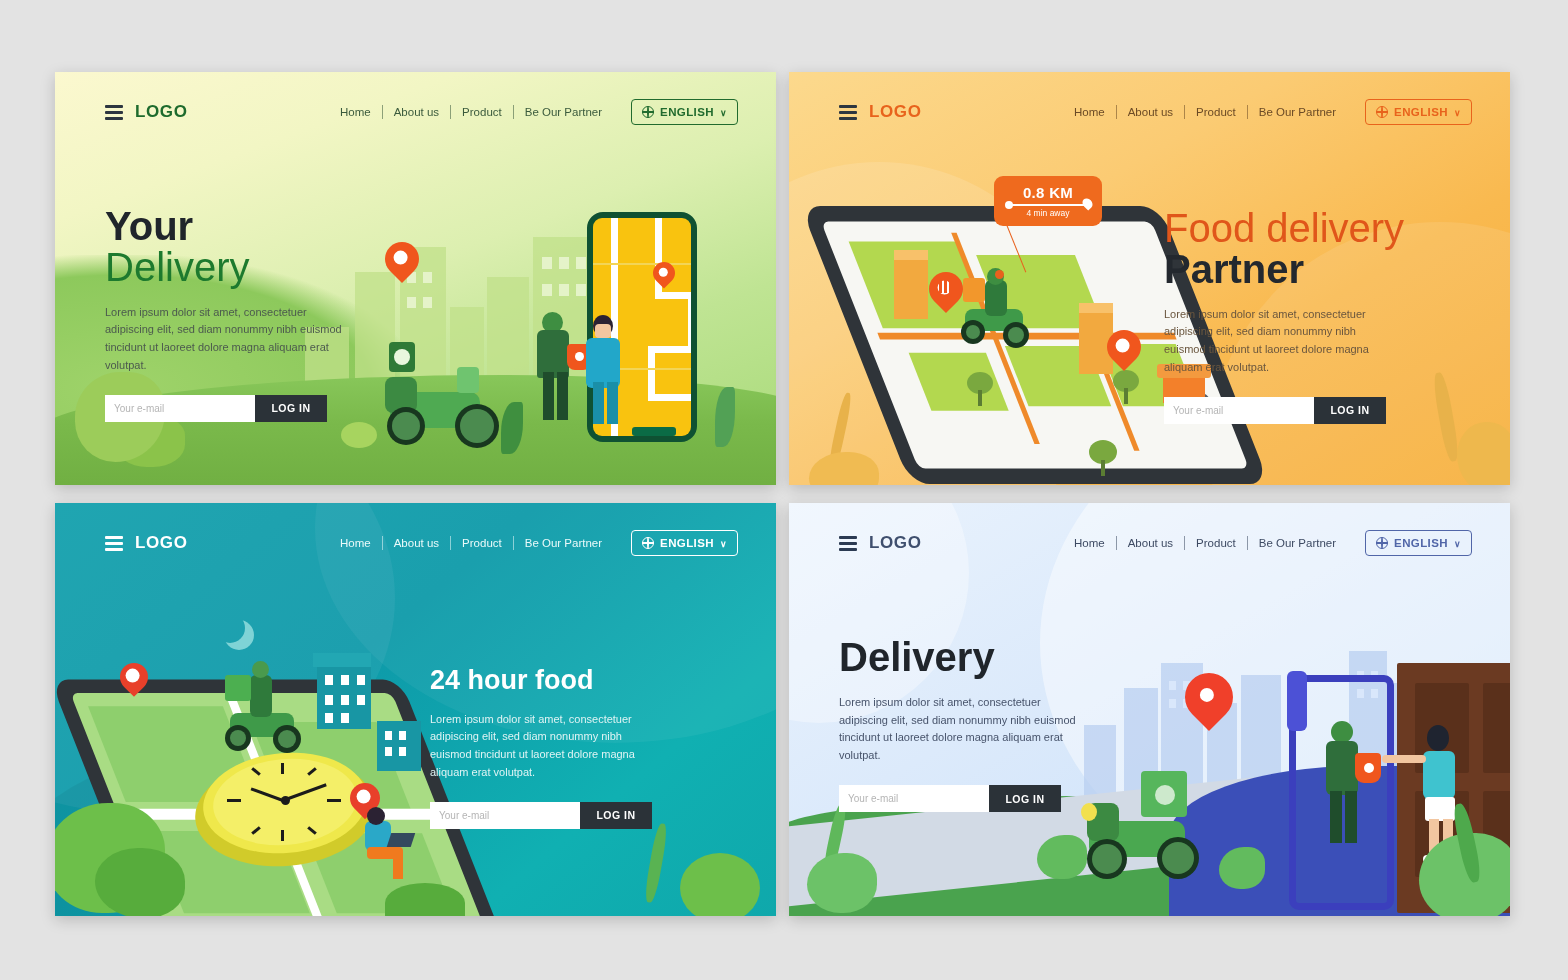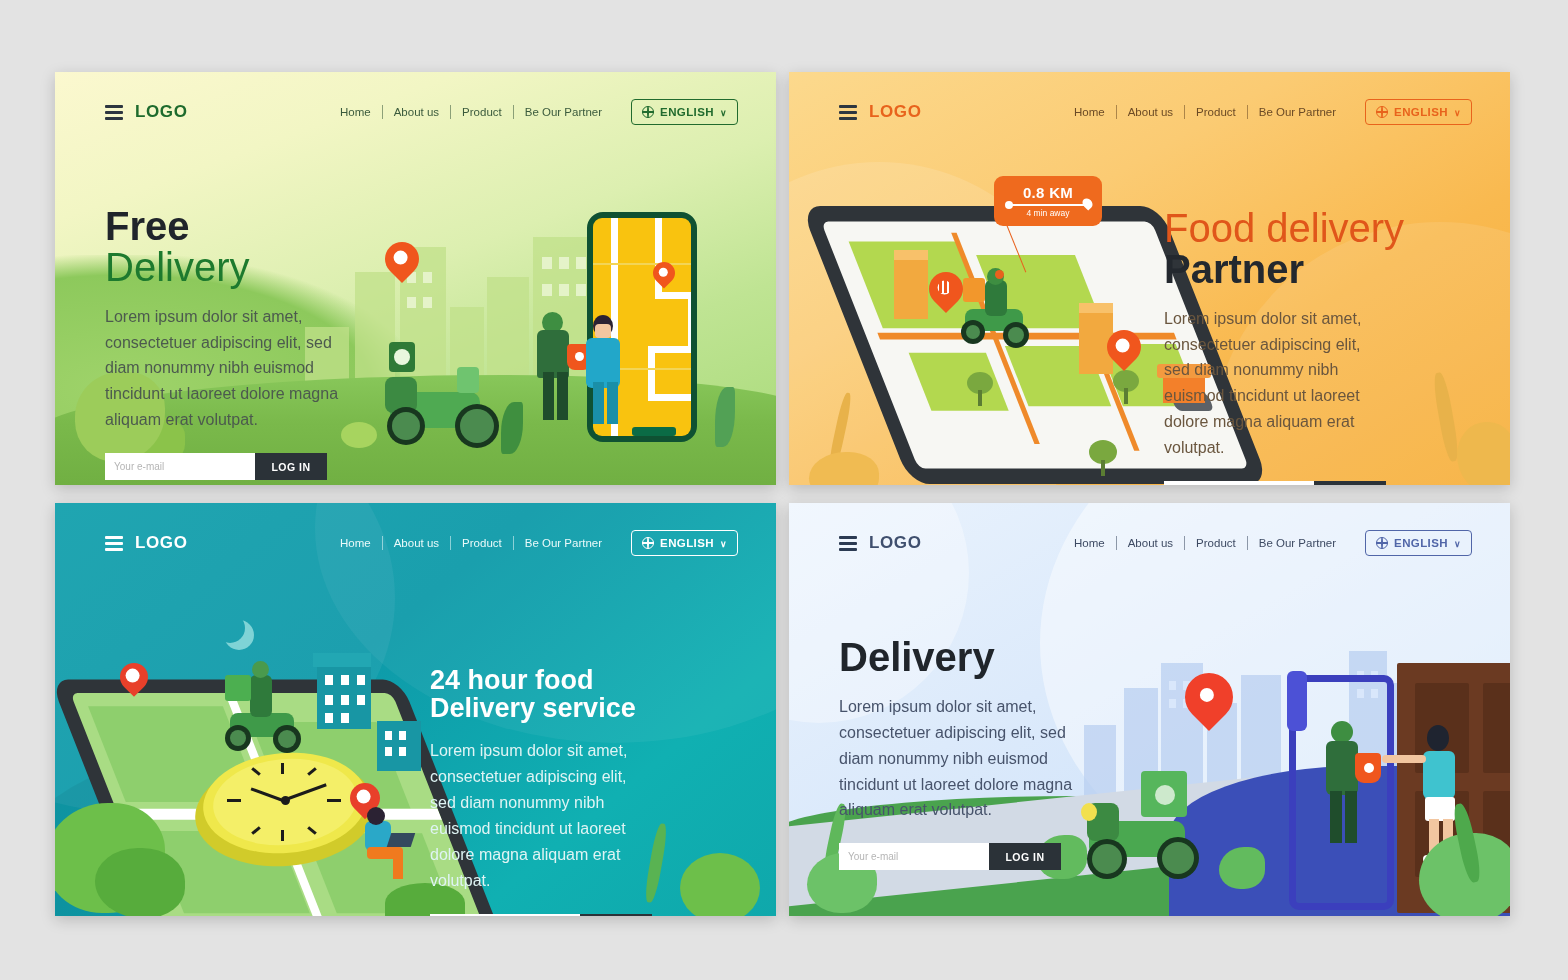--- a/index.html
+++ b/index.html
@@ -99,21 +99,21 @@
   
   .copy { position:absolute; width:300px; }
   .copy.left  { left:50px; top:134px; }
   .copy.right { right:50px; top:134px; text-align:left; }
   #panel-orange .copy.right { right:46px; top:136px; width:300px;}
   #panel-teal  .copy.right  { right:46px; top:164px; width:300px;}
 
   .h-line1 { font-size:40px; line-height:1.02; font-weight:bold; }
   .h-line2 { font-size:40px; line-height:1.02; }
   .lead {
-    margin-top:16px; font-size:16px; line-height:1.62; width:238px;
+    margin-top:16px; font-size:11px; line-height:1.62; width:238px;
   }
   .form { margin-top:20px; display:flex; height:27px; width:222px; }
   .form input {
     flex:1; border:0; outline:none; background:#fff;
     font-size:10px; padding:0 9px; color:#333;
     font-family:"Liberation Sans", sans-serif;
   }
   .form input::placeholder{ color:#b5b5b5; }
   .form button {
     width:84px; border:0; background:#2b3238; color:#fff;
@@ -276,21 +276,21 @@
         <a>Be Our Partner</a>
         <div class="lang">
           <span class="globe"></span>
           <span>ENGLISH</span>
           <span class="chev">∨</span>
         </div>
       </nav>
     </header>
 
     <div class="copy left">
-      <div class="h-line1">Free</div>
+      <div class="h-line1">Your</div>
       <div class="h-line2">Delivery</div>
       <p class="lead">Lorem ipsum dolor sit amet, consectetuer adipiscing elit, sed diam nonummy nibh euismod tincidunt ut laoreet dolore magna aliquam erat volutpat.</p>
       <div class="form">
         <input type="text" placeholder="Your e-mail" style="">
         <button>LOG IN</button>
       </div>
     </div>
   </section>
 
   <section class="panel bg-orange t-orange" id="panel-orange">
@@ -492,21 +492,20 @@
         <div class="lang">
           <span class="globe"></span>
           <span>ENGLISH</span>
           <span class="chev">∨</span>
         </div>
       </nav>
     </header>
 
     <div class="copy right">
       <div class="h-line1">24 hour food</div>
-      <div class="h-line2">Delivery service</div>
       <p class="lead" style="width:226px;">Lorem ipsum dolor sit amet, consectetuer adipiscing elit, sed diam nonummy nibh euismod tincidunt ut laoreet dolore magna aliquam erat volutpat.</p>
       <div class="form">
         <input type="text" placeholder="Your e-mail" style="">
         <button>LOG IN</button>
       </div>
     </div>
   </section>
 
   <section class="panel bg-blue t-blue" id="panel-blue">
     <div class="ill">

